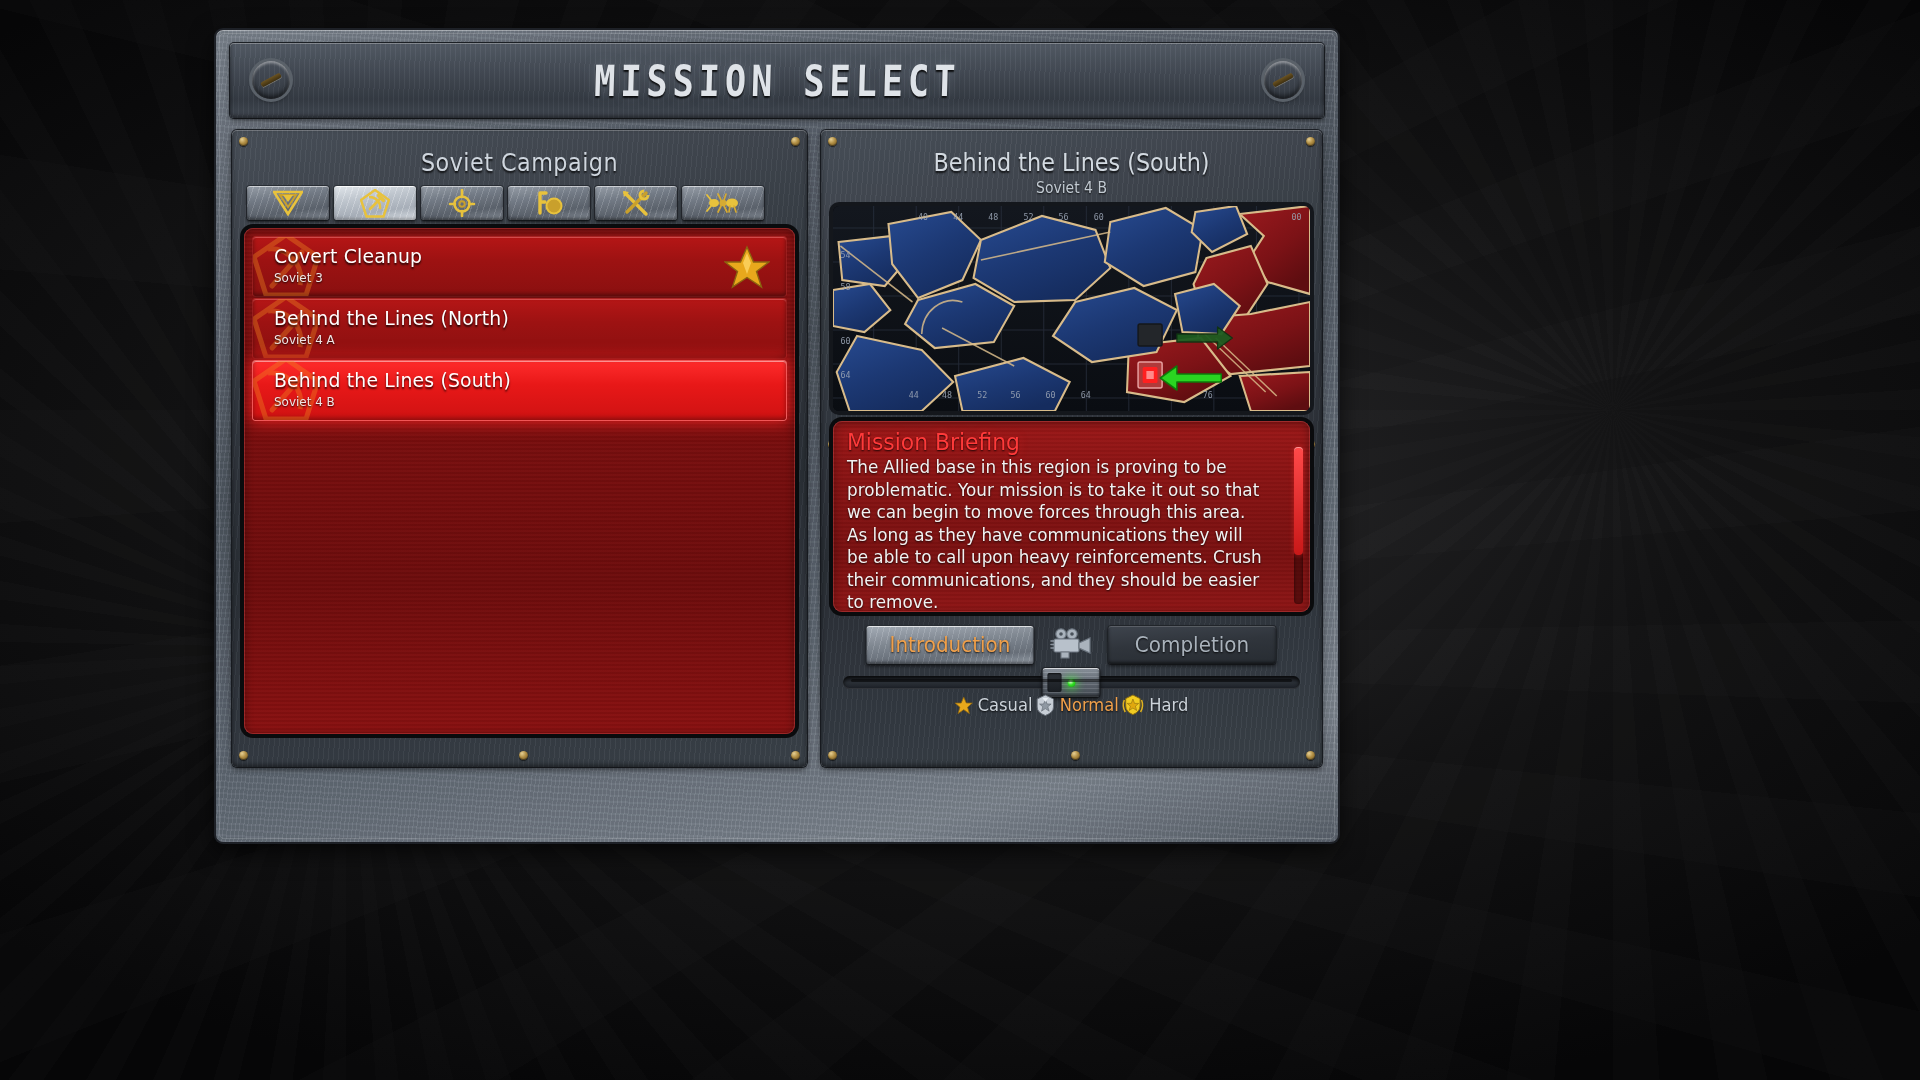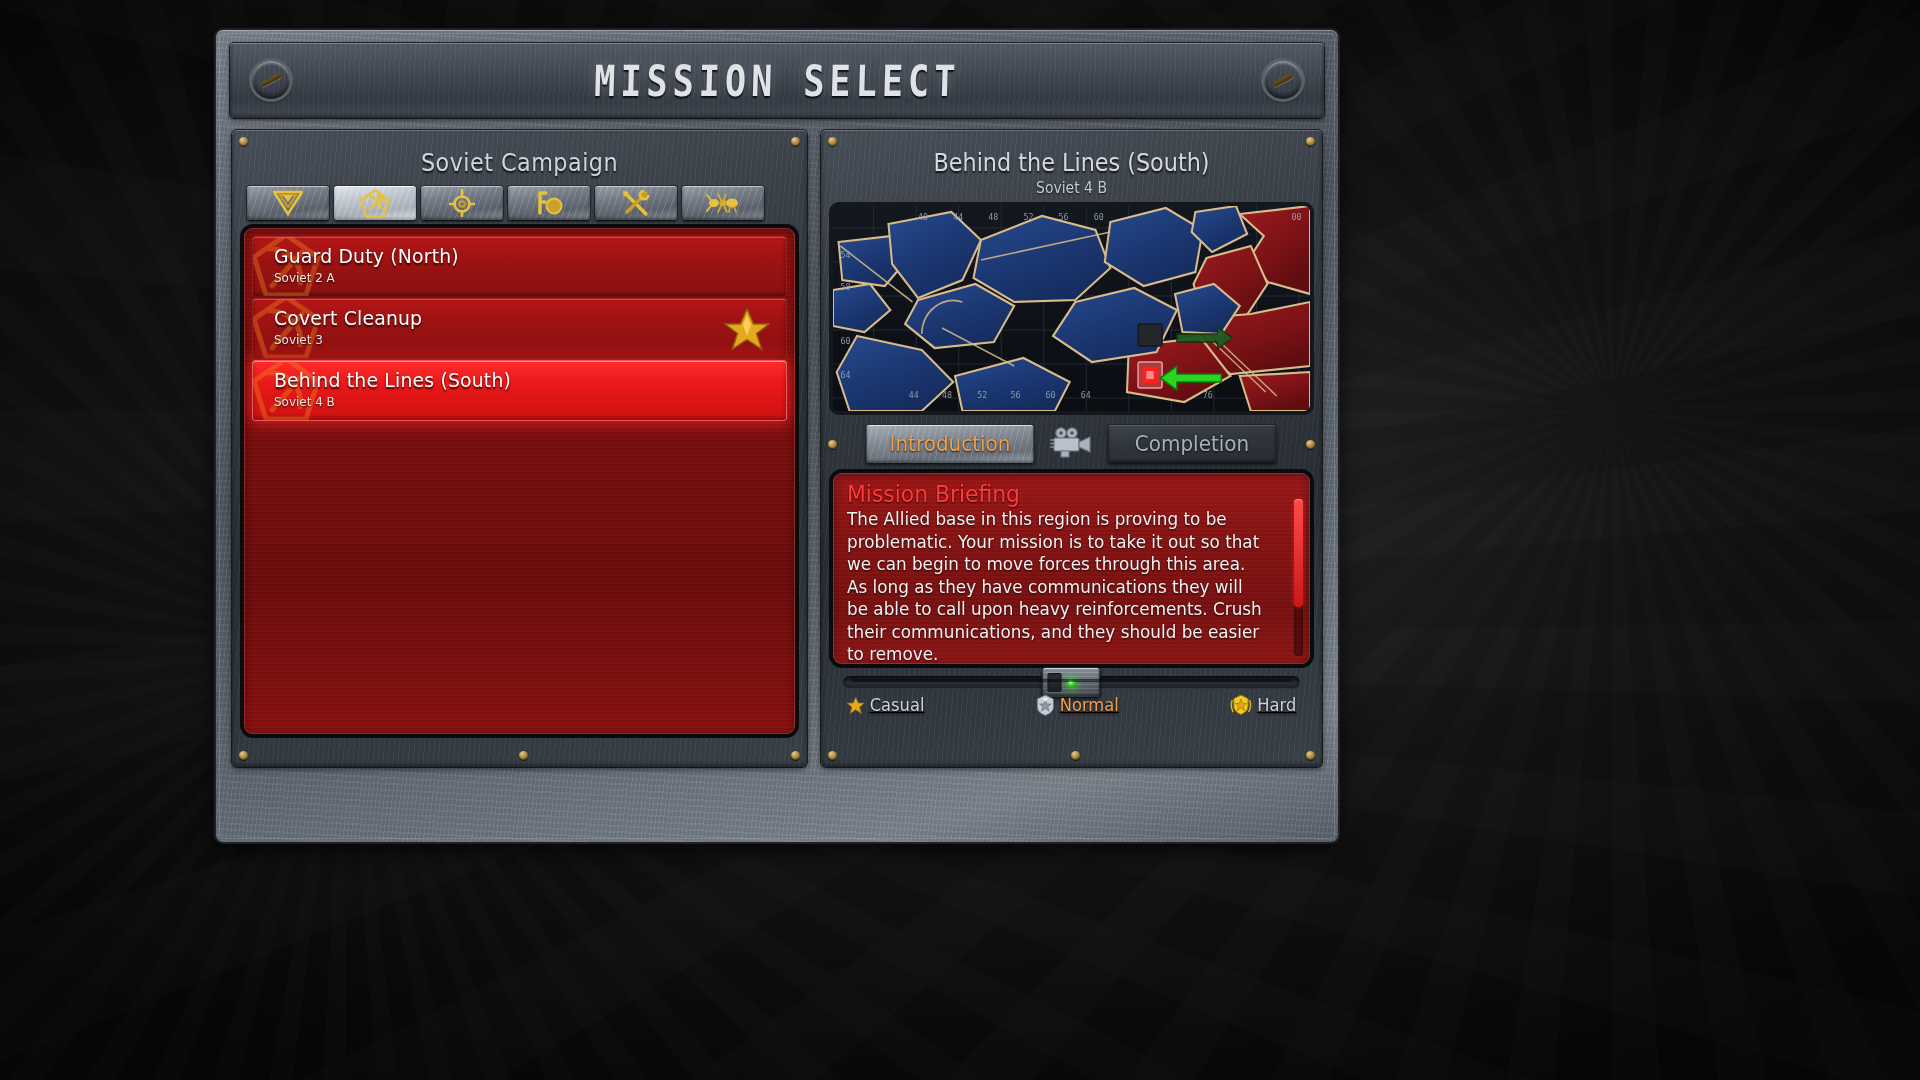--- a/index.html
+++ b/index.html
@@ -276,21 +276,21 @@
   #diffHandle .led {
     width:8px; height:8px; border-radius:50%;
     background:radial-gradient(circle at 40% 35%, #d6ffcb, #31e024 45%, #15a10c 100%);
     box-shadow:0 0 8px 2px rgba(60,235,50,.8);
   }
   #diffHandle .slot {
     position:absolute; left:5px; top:5px; width:14px; bottom:5px;
     background:linear-gradient(180deg,#2b3036,#1a1e23); border-radius:2px;
     box-shadow:inset 0 1px 2px rgba(0,0,0,.7);
   }
-  #diffLabels { display:flex; justify-content:space-between; margin-top:5px; padding:0 2px;text-decoration:underline; }
+  #diffLabels { display:flex; justify-content:center; margin-top:5px; padding:0 2px; }
   .difflabel { display:flex; align-items:center; gap:5px; font-size:17px;
     font-family:"DejaVu Sans", sans-serif; transform:scaleX(.96); cursor:pointer; }
   .difflabel span.t { color:#ccd3da; text-shadow:0 1px 2px rgba(0,0,0,.85); }
   .difflabel.active span.t { color:#f0a04b; }
 
   
   #bottomBar { position:relative; display:flex; align-items:center;
     justify-content:space-between; padding:0 16px; margin-top:14px; height:52px; }
   .bigbtn {
     width:176px; height:40px; border-radius:3px;
@@ -382,45 +382,45 @@
             <ellipse cx="26" cy="12" rx="6" ry="4.6" fill="#e8c23c"></ellipse>
             <path d="M5,9 L1,4 M5,15 L1,20" stroke="#e8c23c" stroke-width="1.8" stroke-linecap="round"></path>
             <path d="M15,9 L12,3 M18,9 L20,3 M15,15 L12,21 M18,15 L21,21 M24,15 L23,21 M28,15 L30,21" stroke="#d6ab32" stroke-width="1.7" stroke-linecap="round"></path>
           </svg>
         </div>
       </div>
 
       <div id="listBox">
 
 
+
+
         <div class="mission">
           <svg class="emblem" viewBox="0 0 76 76">
             <polygon points="38,6 70,28 58,66 18,66 6,28" fill="none" stroke="#f08a20" stroke-width="5"></polygon>
             <path d="M20,20 A30,30 0 0 1 52,56" fill="none" stroke="#f08a20" stroke-width="5"></path>
             <path d="M24,57 L54,23" stroke="#f08a20" stroke-width="5" stroke-linecap="round"></path>
           </svg>
-          <div class="mname">Guard Duty (North)</div>
-          <div class="mcode">Soviet 2 A</div>
-        </div>
-
+          <div class="mname">Covert Cleanup</div>
+          <div class="mcode">Soviet 3</div>
+          <svg class="medal" viewBox="0 0 46 46">
+            <polygon points="23,3 29.5,18 45,18 32.5,27.5 37.5,43 23,33.5 8.5,43 13.5,27.5 1,18 16.5,18" fill="#e8a81c" stroke="#8a6410" stroke-width="1.4"></polygon>
+            <polygon points="23,9 27,19 23,30 19,19" fill="#ffd96a" opacity=".75"></polygon>
+          </svg>
+        </div>
 
         <div class="mission">
           <svg class="emblem" viewBox="0 0 76 76">
             <polygon points="38,6 70,28 58,66 18,66 6,28" fill="none" stroke="#f08a20" stroke-width="5"></polygon>
             <path d="M20,20 A30,30 0 0 1 52,56" fill="none" stroke="#f08a20" stroke-width="5"></path>
             <path d="M24,57 L54,23" stroke="#f08a20" stroke-width="5" stroke-linecap="round"></path>
           </svg>
-          <div class="mname">Covert Cleanup</div>
-          <div class="mcode">Soviet 3</div>
-          <svg class="medal" viewBox="0 0 46 46">
-            <polygon points="23,3 29.5,18 45,18 32.5,27.5 37.5,43 23,33.5 8.5,43 13.5,27.5 1,18 16.5,18" fill="#e8a81c" stroke="#8a6410" stroke-width="1.4"></polygon>
-            <polygon points="23,9 27,19 23,30 19,19" fill="#ffd96a" opacity=".75"></polygon>
-          </svg>
-        </div>
-
+          <div class="mname">Behind the Lines (North)</div>
+          <div class="mcode">Soviet 4 A</div>
+        </div>
 
         <div class="mission selected">
           <svg class="emblem" viewBox="0 0 76 76">
             <polygon points="38,6 70,28 58,66 18,66 6,28" fill="none" stroke="#f08a20" stroke-width="5"></polygon>
             <path d="M20,20 A30,30 0 0 1 52,56" fill="none" stroke="#f08a20" stroke-width="5"></path>
             <path d="M24,57 L54,23" stroke="#f08a20" stroke-width="5" stroke-linecap="round"></path>
           </svg>
           <div class="mname">Behind the Lines (South)</div>
           <div class="mcode">Soviet 4 B</div>
         </div>
@@ -523,41 +523,41 @@
             <rect x="335" y="161" width="16" height="16" rx="1.5" fill="#ff2020"></rect>
             <rect x="339" y="165" width="8" height="8" fill="#ff8a8a"></rect>
           </g>
 
           <g>
             <path d="M420,168 L372,168 L372,160 L354,172 L372,184 L372,176 L420,176 Z" fill="#2ad421" stroke="#0e7a0a" stroke-width="1.6" stroke-linejoin="round"></path>
           </g>
         </svg>
       </div>
 
+      <div id="briefBox">
+        <div id="briefTitle">Mission Briefing</div>
+        <div id="briefText">The Allied base in this region is proving to be problematic. Your mission is to take it out so that we can begin to move forces through this area. As long as they have communications they will be able to call upon heavy reinforcements. Crush their communications, and they should be easier to remove.</div>
+        <div class="scrollbar">
+          <div class="scrollthumb"></div>
+        </div>
+      </div>
+
       <div id="videoRow">
         <div class="vidbtn enabled">Introduction</div>
         <svg width="46" height="34" viewBox="0 0 46 34">
           <circle cx="13" cy="6" r="5.2" fill="#aab3bd" stroke="#6e7781" stroke-width="1.2"></circle>
           <circle cx="24" cy="6" r="5.2" fill="#aab3bd" stroke="#6e7781" stroke-width="1.2"></circle>
           <circle cx="13" cy="6" r="1.8" fill="#4a525b"></circle>
           <circle cx="24" cy="6" r="1.8" fill="#4a525b"></circle>
           <rect x="6" y="11" width="25" height="13" rx="1.5" fill="#b8c1cb" stroke="#6e7781" stroke-width="1.2"></rect>
           <path d="M31,15 L42,10 L42,25 L31,20 Z" fill="#aab3bd" stroke="#6e7781" stroke-width="1.2"></path>
           <rect x="13" y="24" width="8" height="6" fill="#aab3bd" stroke="#6e7781" stroke-width="1.1"></rect>
           <path d="M3,13 L6,13 M3,16.5 L6,16.5 M3,20 L6,20" stroke="#8b949e" stroke-width="1.6" stroke-linecap="round"></path>
         </svg>
         <div class="vidbtn disabled">Completion</div>
-      </div>
-
-      <div id="briefBox">
-        <div id="briefTitle">Mission Briefing</div>
-        <div id="briefText">The Allied base in this region is proving to be problematic. Your mission is to take it out so that we can begin to move forces through this area. As long as they have communications they will be able to call upon heavy reinforcements. Crush their communications, and they should be easier to remove.</div>
-        <div class="scrollbar">
-          <div class="scrollthumb"></div>
-        </div>
       </div>
 
       <div id="diffWrap">
         <div id="diffTrack">
           <div id="diffHandle">
             <div class="slot"></div>
             <div class="led"></div>
           </div>
         </div>
         <div id="diffLabels">

